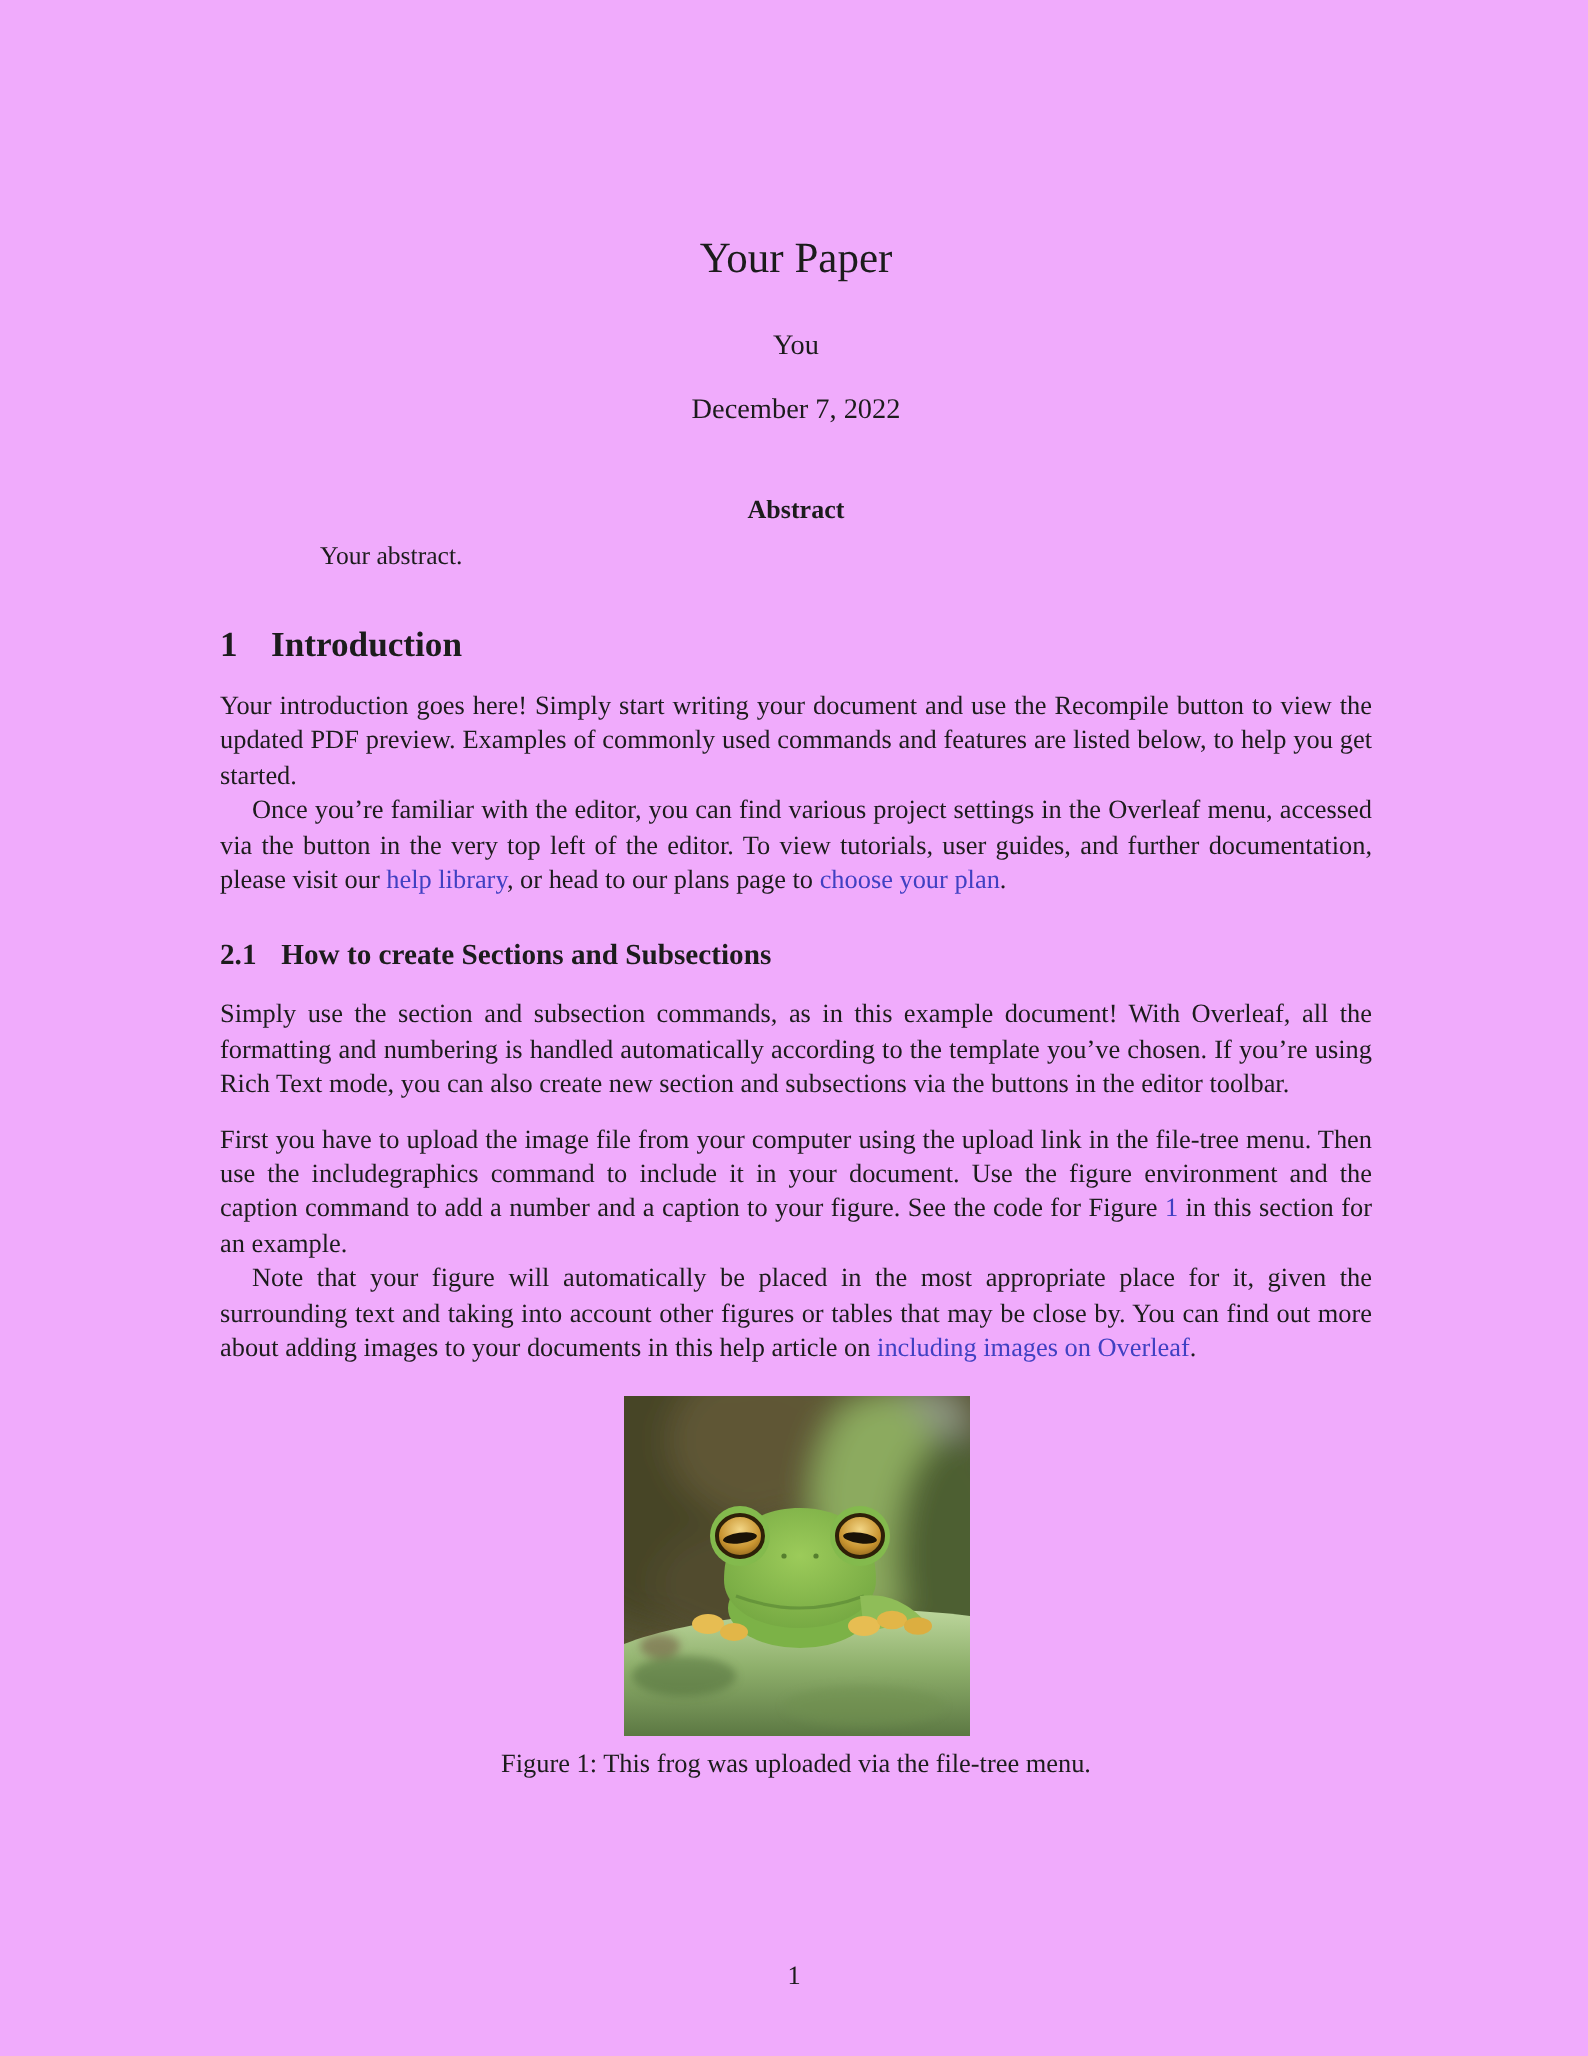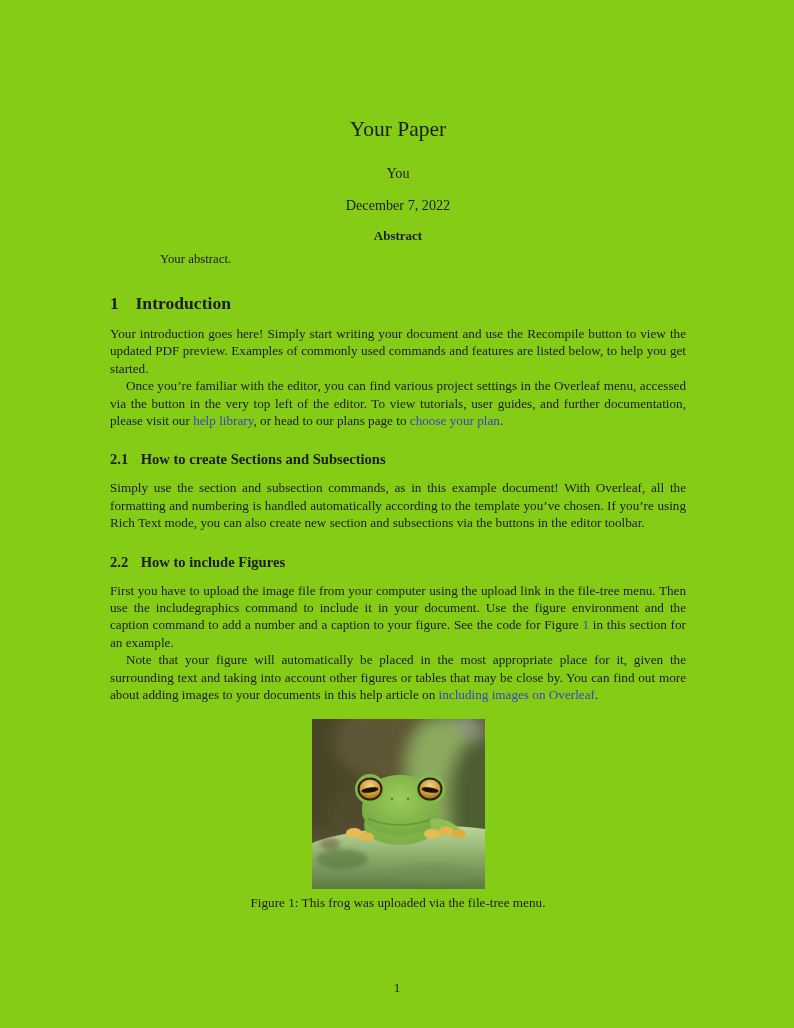--- a/index.html
+++ b/index.html
@@ -2,21 +2,21 @@
 <html style="--link-color: #4040c2;"><head>
 <meta charset="utf-8">
 <style>
   :root { --link-color: #4040c2; --ink: #1c1c1c; }
   * { box-sizing: border-box; }
   html, body { margin: 0; padding: 0; background: #ffffff; }
   .page {
     position: relative;
     width: 794px; height: 1028px;
     margin: 0 auto;
-    background: #84cc16;
+    background: #f0abfc;
     color: var(--ink);
     font-family: "Liberation Serif", "DejaVu Serif", serif;
     overflow: hidden;
   }
   .content {
     position: absolute;
     left: 110px; top: 0;
     width: 576px;
   }
   .doc-title {
@@ -32,21 +32,21 @@
     font-size: 14.2px;
     line-height: 18px;
   }
   .doc-date {
     margin-top: 14px;
     text-align: center;
     font-size: 14.2px;
     line-height: 18px;
   }
   .abstract-heading {
-    margin-top: 14px;
+    margin-top: 33px;
     text-align: center;
     font-weight: bold;
     font-size: 13px;
     line-height: 16px;
   }
   .abstract-body {
     margin-top: 7px;
     padding: 0 34px;
     font-size: 12.8px;
     line-height: 17px;
@@ -111,21 +111,20 @@
 
     <p class="body-par">Your introduction goes here! Simply start writing your document and use the Recompile button to view the updated PDF preview. Examples of commonly used commands and features are listed below, to help you get started.</p>
 
     <p class="body-par follow"><span>Once you’re familiar with the editor, you can find various project settings in the Overleaf menu, accessed via the button in the very top left of the editor. To view tutorials, user guides, and further documentation, please visit our </span><a class="doc-link">help library</a><span>, or head to our plans page to </span><a class="doc-link">choose your plan</a><span>.</span></p>
 
 
     <h2 class="subsec"><span class="subsec-num">2.1</span><span>How to create Sections and Subsections</span></h2>
 
     <p class="body-par">Simply use the section and subsection commands, as in this example document! With Overleaf, all the formatting and numbering is handled automatically according to the template you’ve chosen. If you’re using Rich Text mode, you can also create new section and subsections via the buttons in the editor toolbar.</p>
 
-    <h2 class="subsec"><span class="subsec-num">2.2</span><span>How to include Figures</span></h2>
 
     <p class="body-par"><span>First you have to upload the image file from your computer using the upload link in the file-tree menu. Then use the includegraphics command to include it in your document. Use the figure environment and the caption command to add a number and a caption to your figure. See the code for Figure </span><a class="doc-link">1</a><span> in this section for an example.</span></p>
 
     <p class="body-par follow"><span>Note that your figure will automatically be placed in the most appropriate place for it, given the surrounding text and taking into account other figures or tables that may be close by. You can find out more about adding images to your documents in this help article on </span><a class="doc-link">including images on Overleaf</a><span>.</span></p>
 
     <div class="figure-block">
       <div class="figure-image">
         <svg width="173" height="170" viewBox="0 0 173 170" aria-hidden="true">
           <defs>
             <filter id="bgBlur" x="-30%" y="-30%" width="160%" height="160%">

